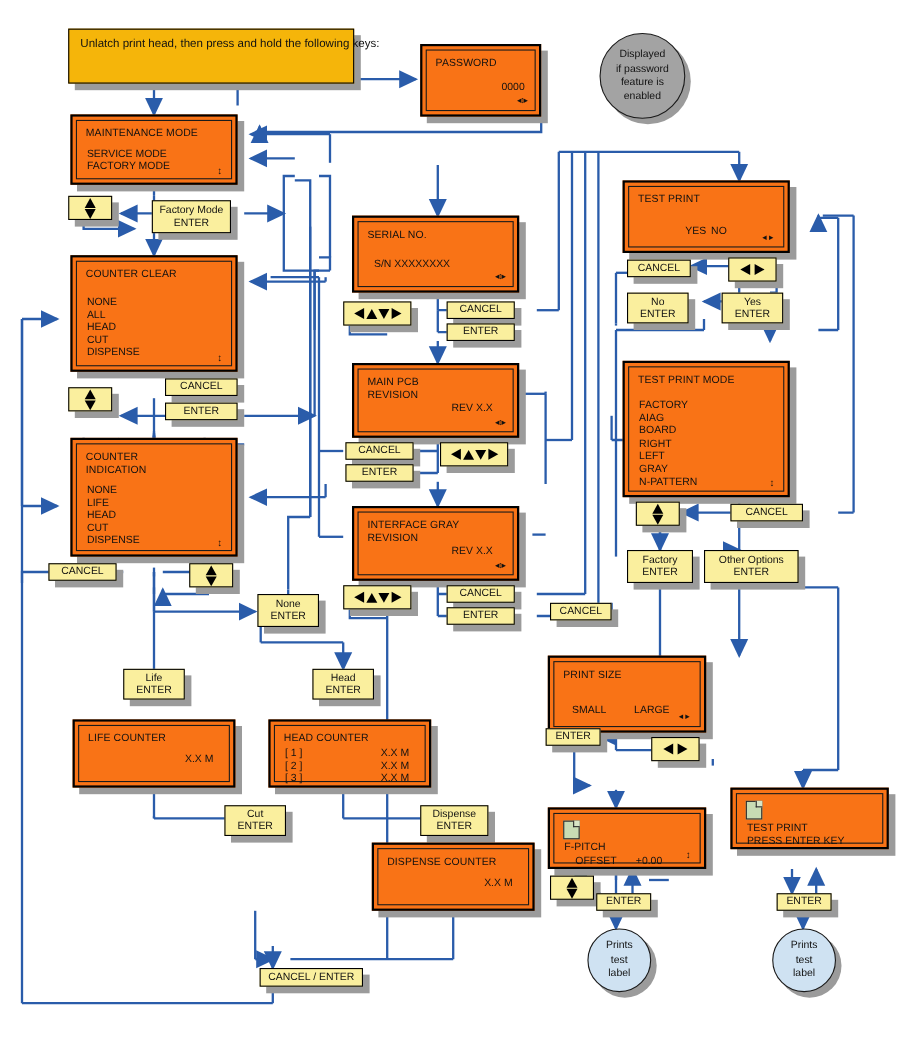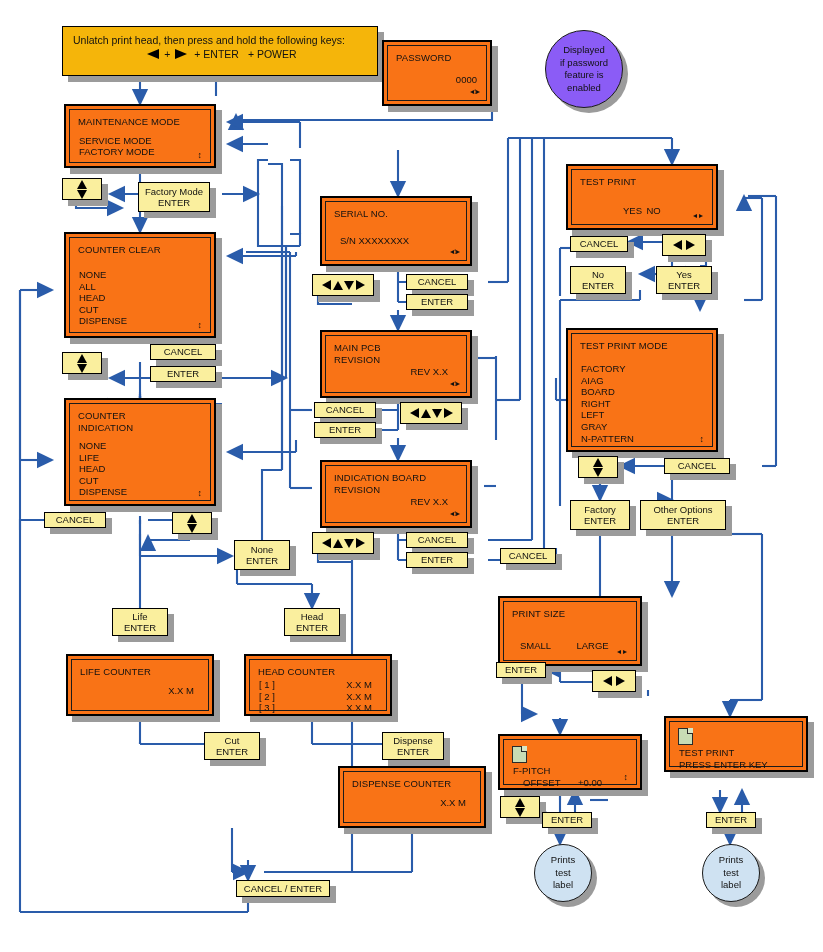--- a/index.html
+++ b/index.html
@@ -36,21 +36,21 @@
   .banner .body{background:#f5b50a;border:1.8px solid #000;padding:7px 10px;}
   .banner .l1{font-size:10.5px;color:#111;line-height:13px;white-space:nowrap;}
   .banner .l2{font-size:10.5px;color:#111;line-height:14px;text-align:center;white-space:nowrap;}
 
   
   .circ{position:absolute;}
   .circ .shadow{position:absolute;left:5px;top:5px;right:-5px;bottom:-5px;background:#9b9b9b;border-radius:50%;}
   .circ .body{position:absolute;left:0;top:0;right:0;bottom:0;border-radius:50%;
               border:1.6px solid #1a1a1a;display:flex;align-items:center;justify-content:center;
               text-align:center;}
-  .circ.note .body{background:#8b5cf6;}
+  .circ.note .body{background:#a3a3a3;}
   .circ .ct{font-size:9.5px;color:#111;line-height:12.5px;}
 
   
   .akey .body{background:#faef9e;border:1.6px solid #000;display:flex;align-items:center;
               justify-content:center;gap:0px;}
   .tri{width:0;height:0;}
   .tri.l{border-top:5.5px solid transparent;border-bottom:5.5px solid transparent;border-right:9px solid #000;}
   .tri.r{border-top:5.5px solid transparent;border-bottom:5.5px solid transparent;border-left:9px solid #000;}
   .tri.u{border-left:5.5px solid transparent;border-right:5.5px solid transparent;border-bottom:9px solid #000;}
   .tri.d{border-left:5.5px solid transparent;border-right:5.5px solid transparent;border-top:9px solid #000;}
@@ -281,41 +281,24 @@
       <path d="M232,828 L232,872"></path>
       <path d="M232,872 L248,872" marker-end="url(#ah)"></path>
       <path d="M412,828 L412,872"></path>
       <path d="M412,872 L264,872"></path>
       <path d="M352,556 L352,872"></path>
       <path d="M248,860 L248,880" marker-end="url(#ah)"></path>
       <path d="M140,742 L140,744"></path>
     </g>
   </svg>
 
-  <div class="node banner" style="left:62px;top:26px;width:316px;height:50px;padding-left:16px;">
+  <div class="node banner" style="left:62px;top:26px;width:260px;height:50px;padding-left:16px;">
     <div class="shadow"></div>
     <div class="body">
       <div class="l1">Unlatch print head, then press and hold the following keys:</div>
-      <div class="l2">
-        <span style="display:inline-block;vertical-align:middle;">
-          <svg width="18" height="12" viewBox="0 0 18 12">
-              <path d="M16,1 L4,6 L16,11 Z" fill="#000"></path>
-            </svg>
-        </span>
-        <span>+</span>
-        <span style="display:inline-block;vertical-align:middle;">
-          <svg width="18" height="12" viewBox="0 0 18 12">
-              <path d="M2,1 L14,6 L2,11 Z" fill="#000"></path>
-            </svg>
-        </span>
-        <span>+</span>
-        <span>ENTER</span>
-        <span style="padding-left:6px;">+</span>
-        <span>POWER</span>
-      </div>
     </div>
   </div>
 
   <div class="node lcd" style="left:382px;top:40px;width:110px;height:66px;">
     <div class="shadow"></div>
       <div class="body">
         <div class="inner">
       <div class="ttl">PASSWORD</div>
       <div class="rt" style="right:9px;bottom:15px;">0000</div>
       <div class="navh">◂↕▸</div>
@@ -509,21 +492,21 @@
       <span class="tri u" style="margin-left:2px;"></span>
       <span class="tri d" style="margin-left:1px;"></span>
       <span class="tri r" style="margin-left:2px;"></span>
     </div>
   </div>
 
   <div class="node lcd" style="left:320px;top:460px;width:152px;height:68px;">
     <div class="shadow"></div>
       <div class="body">
         <div class="inner">
-      <div class="ttl">INDICATION BOARD</div>
+      <div class="ttl">INTERFACE GRAY</div>
       <div class="ttl">REVISION</div>
       <div class="rt" style="right:18px;bottom:15px;">REV  X.X</div>
       <div class="navh">◂↕▸</div>
     </div>
       </div>
   </div>
   <div class="node akey" style="left:312px;top:532px;width:62px;height:22px;">
     <div class="shadow"></div>
       <div class="body">
       <span class="tri l"></span>

